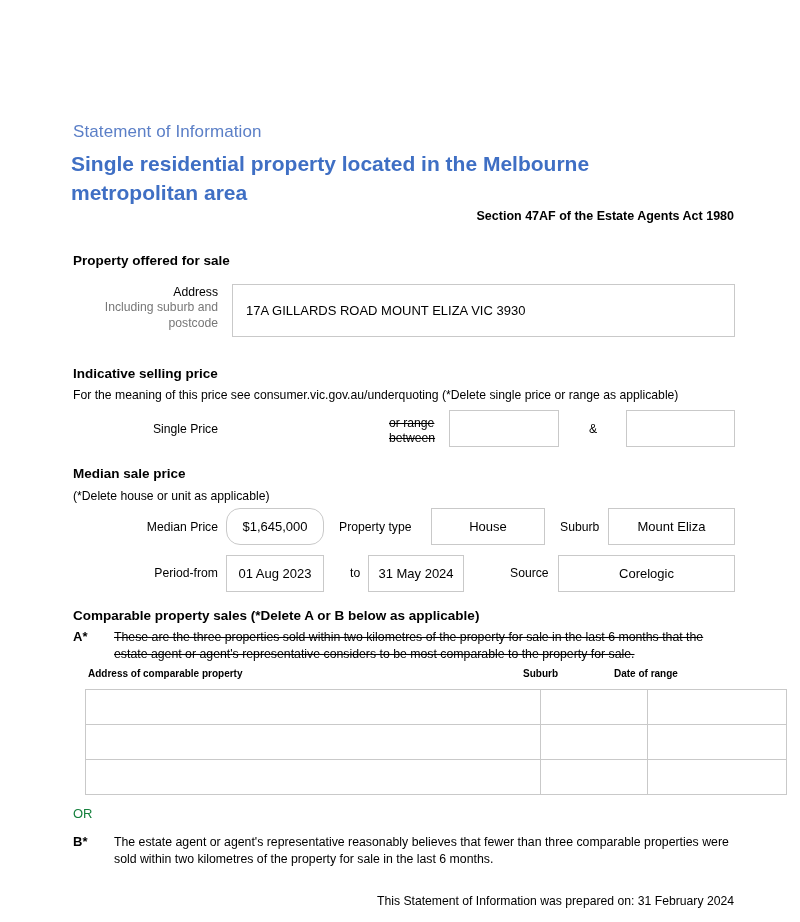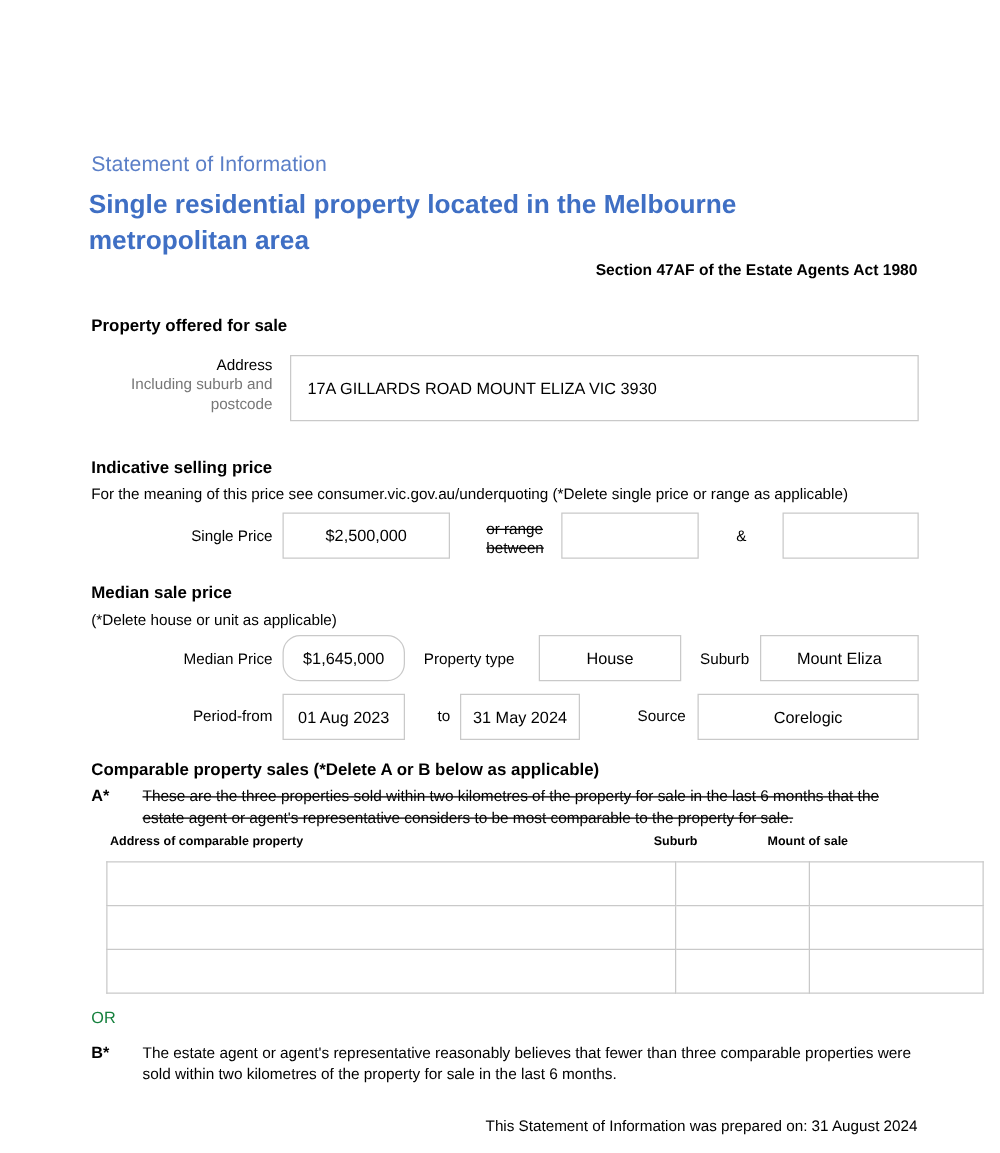--- a/index.html
+++ b/index.html
@@ -165,23 +165,20 @@
 
   <div class="box padleft" style="left:222px; top:284px; width:503px; height:53px;">
     <span>17A GILLARDS ROAD MOUNT ELIZA VIC 3930</span>
   </div>
 
   <div class="sec-head" style="left:63px; top:366px;">Indicative selling price</div>
   <div class="sec-sub" style="left:63px; top:388px;">For the meaning of this price see consumer.vic.gov.au/underquoting (*Delete single price or range as applicable)</div>
 
   <div class="lbl lbl-right" style="left:60px; top:422px; width:148px;">Single Price</div>
 
-  <div class="box center" style="left:216px; top:410px; width:134px; height:37px;">
-    <span>$2,500,000</span>
-  </div>
 
   <div class="lbl strike" style="left:379px; top:416px; line-height:1.25;">or range</div>
   <div class="lbl strike" style="left:379px; top:431px; line-height:1.25;">between</div>
 
   <div class="box center" style="left:439px; top:410px; width:110px; height:37px;">
     <span></span>
   </div>
 
   <div class="lbl" style="left:579px; top:422px;">&amp;</div>
 
@@ -228,21 +225,21 @@
     <span>Corelogic</span>
   </div>
 
   <div class="sec-head" style="left:63px; top:608px;">Comparable property sales (*Delete A or B below as applicable)</div>
 
   <div class="ab-marker" style="left:63px; top:629px;">A*</div>
   <div class="ab-text strike" style="left:104px; top:629px; width:623px;">These are the three properties sold within two kilometres of the property for sale in the last 6 months that the estate agent or agent's representative considers to be most comparable to the property for sale.</div>
 
   <div class="tbl-head" style="left:78px; top:668px;">Address of comparable property</div>
   <div class="tbl-head" style="left:513px; top:668px;">Suburb</div>
-  <div class="tbl-head" style="left:604px; top:668px;">Mount of sale</div>
+  <div class="tbl-head" style="left:604px; top:668px;">Date of range</div>
 
   <table class="ctable">
     <tbody>
       <tr>
         <td class="c-addr"></td>
         <td class="c-price"></td>
         <td class="c-date"></td>
       </tr>
       <tr>
         <td class="c-addr"></td>
@@ -255,15 +252,15 @@
         <td class="c-date"></td>
       </tr>
     </tbody>
   </table>
 
   <div class="or-label" style="left:63px; top:806px;">OR</div>
 
   <div class="ab-marker" style="left:63px; top:834px;">B*</div>
   <div class="ab-text" style="left:104px; top:834px; width:623px;">The estate agent or agent's representative reasonably believes that fewer than three comparable properties were sold within two kilometres of the property for sale in the last 6 months.</div>
 
-  <div class="prepared">This Statement of Information was prepared on: 31 August 2024</div>
+  <div class="prepared">This Statement of Information was prepared on: 31 February 2024</div>
 
 </div>
 
 </body></html>

